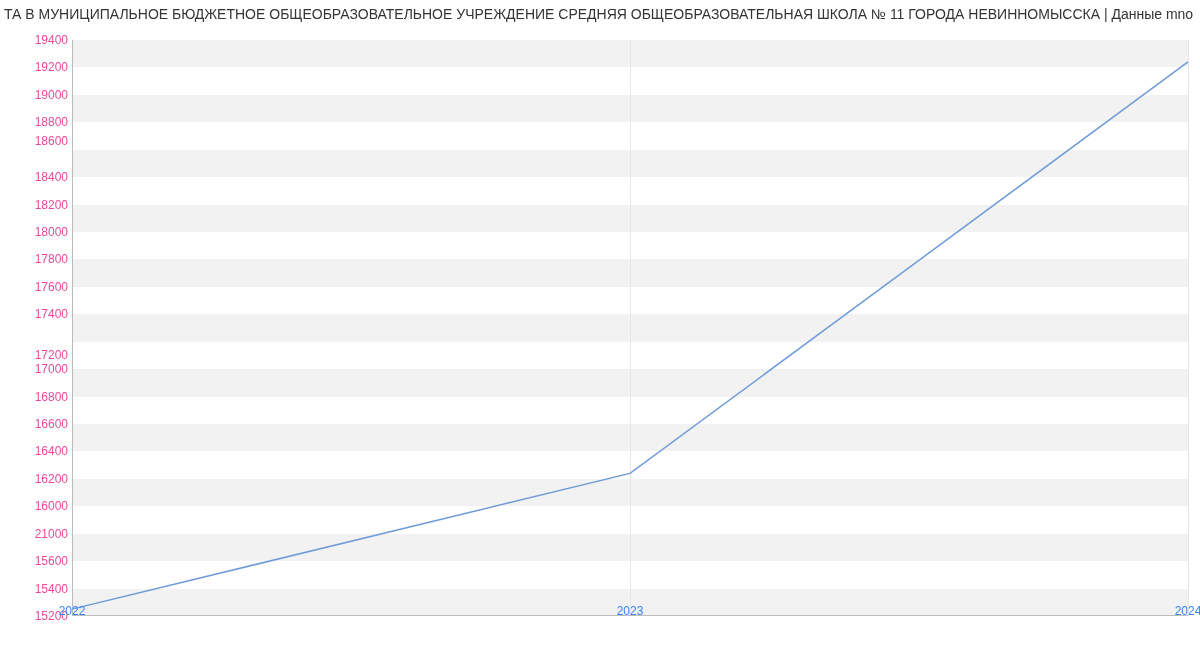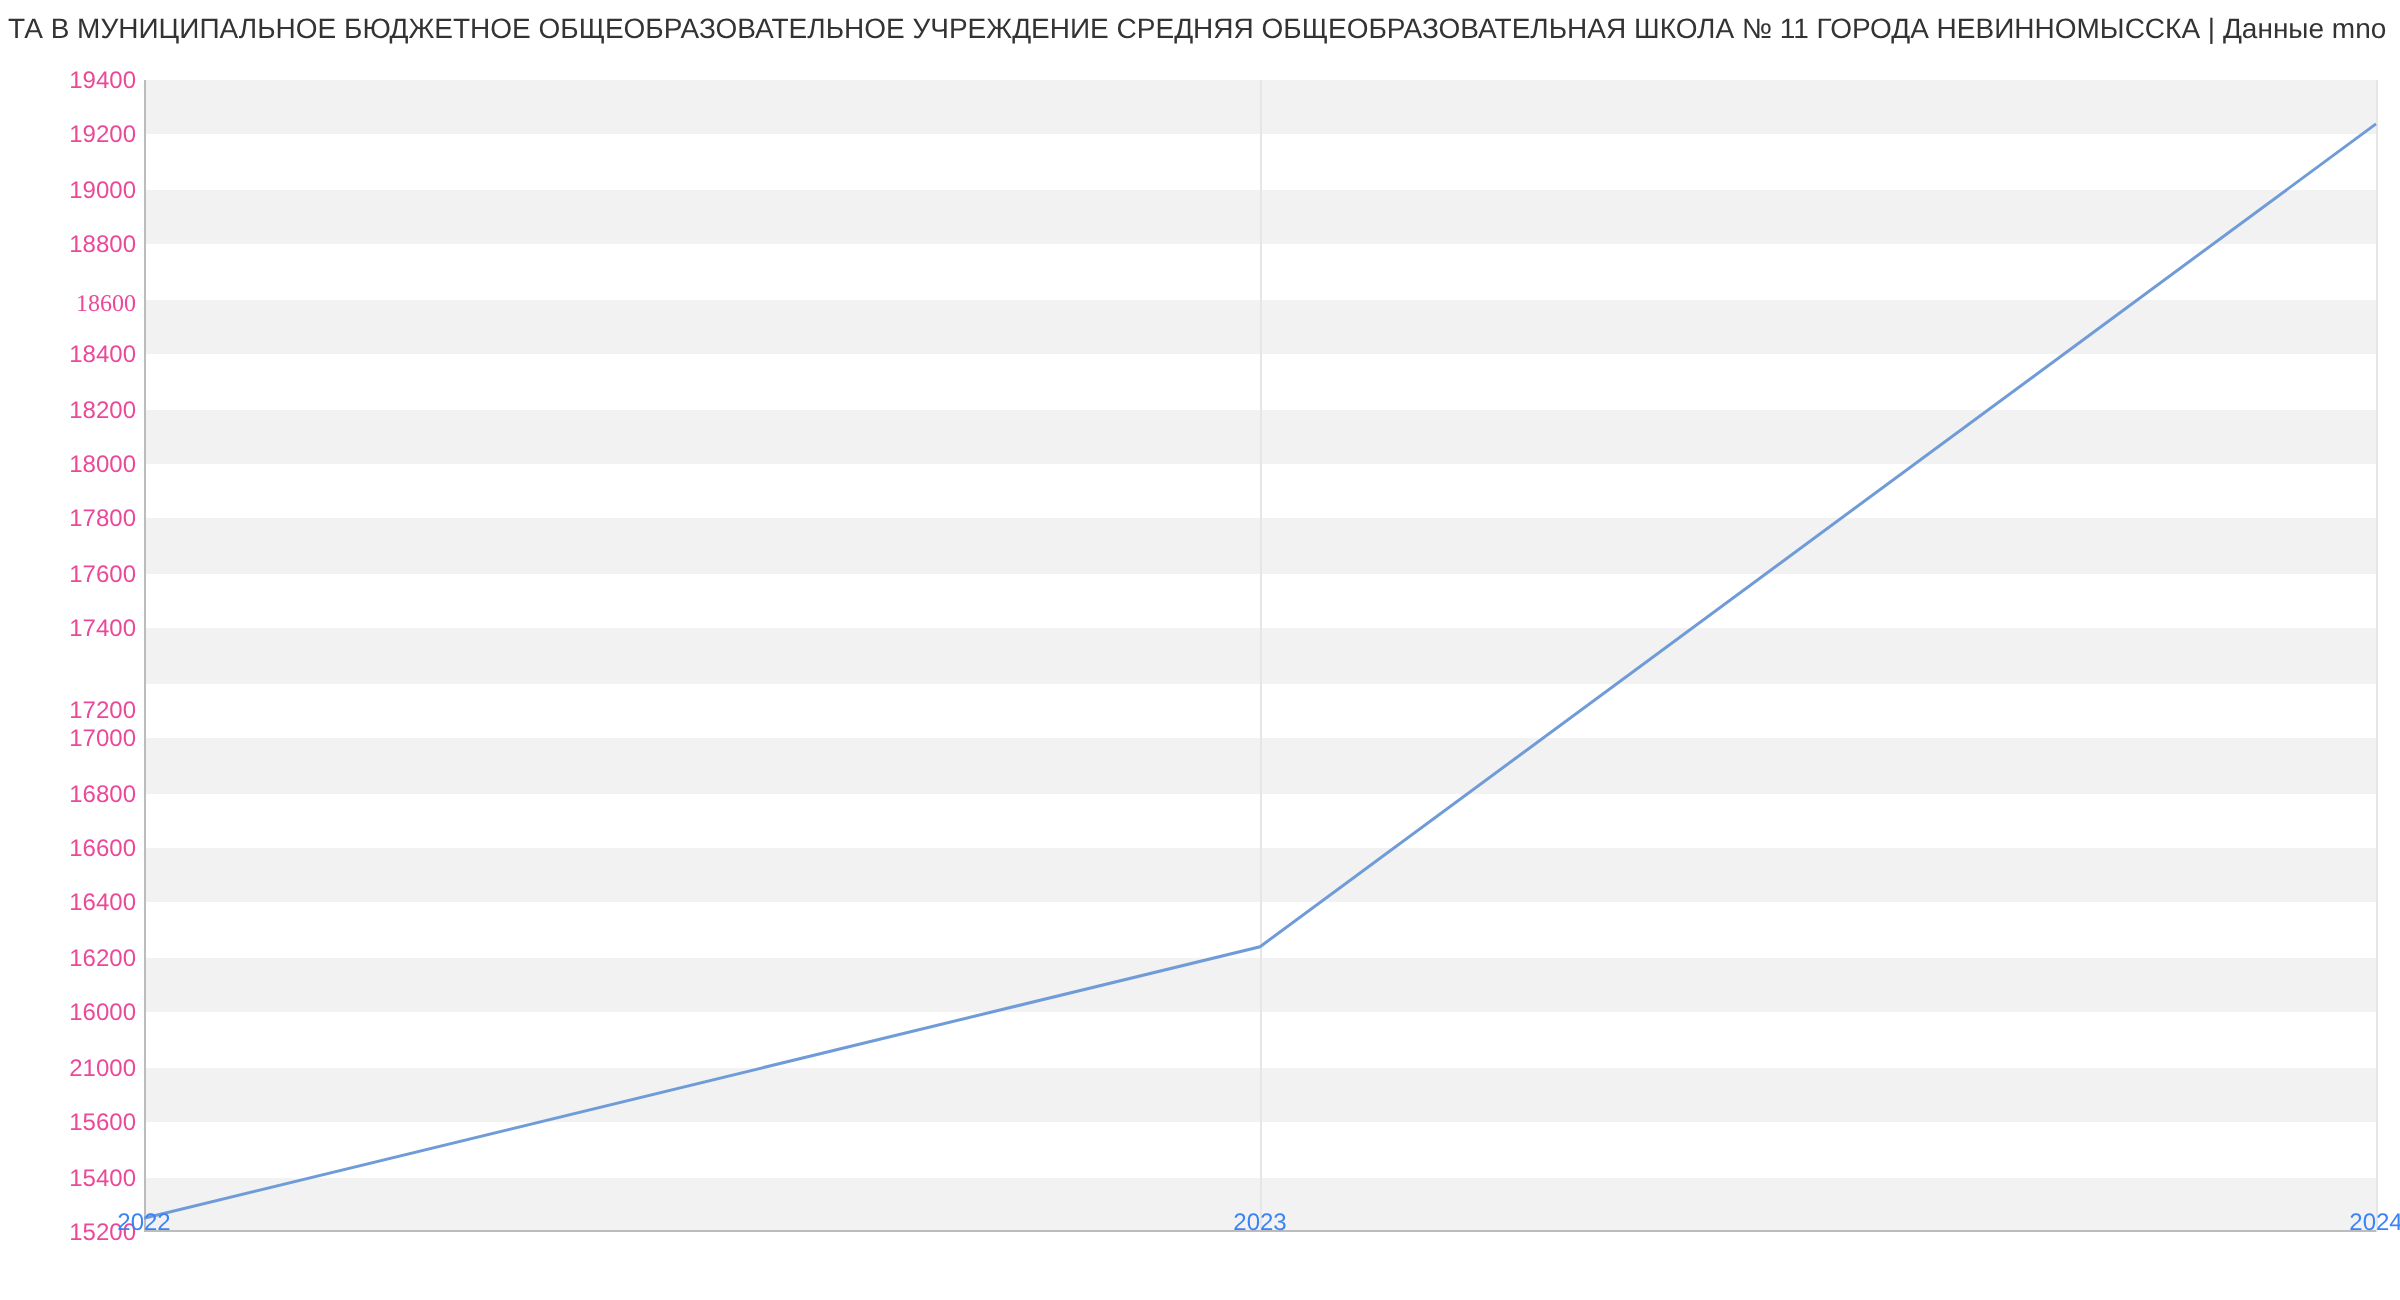--- a/index.html
+++ b/index.html
@@ -119,21 +119,21 @@
       <div class="y-tick-label" style="top: 424px;">16600</div>
       <div class="y-tick-label" style="top: 396.571px;">16800</div>
       <div class="y-tick-label" style="top: 369.143px;">17000</div>
       <div class="y-tick-label" style="top: 335px; margin-top: 20px;">17200</div>
       <div class="y-tick-label" style="top: 314.286px;">17400</div>
       <div class="y-tick-label" style="top: 286.857px;">17600</div>
       <div class="y-tick-label" style="top: 259.429px;">17800</div>
       <div class="y-tick-label" style="top: 232px;">18000</div>
       <div class="y-tick-label" style="top: 204.571px;">18200</div>
       <div class="y-tick-label" style="top: 177.143px;">18400</div>
-      <div class="y-tick-label" style="top: 152px; font-family: Liberation Serif, serif;">18600</div>
+      <div class="y-tick-label" style="top: 141px;">18600</div>
       <div class="y-tick-label" style="top: 122.286px;">18800</div>
       <div class="y-tick-label" style="top: 94.8571px;">19000</div>
       <div class="y-tick-label" style="top: 67.4286px;">19200</div>
       <div class="y-tick-label" style="top: 40px;">19400</div>
     </div>
   <div id="xticks">
       <div class="x-tick-label" style="left: 72px;">2022</div>
       <div class="x-tick-label" style="left: 630px;">2023</div>
       <div class="x-tick-label" style="left: 1188px; text-align: center;">2024</div>
     </div>

